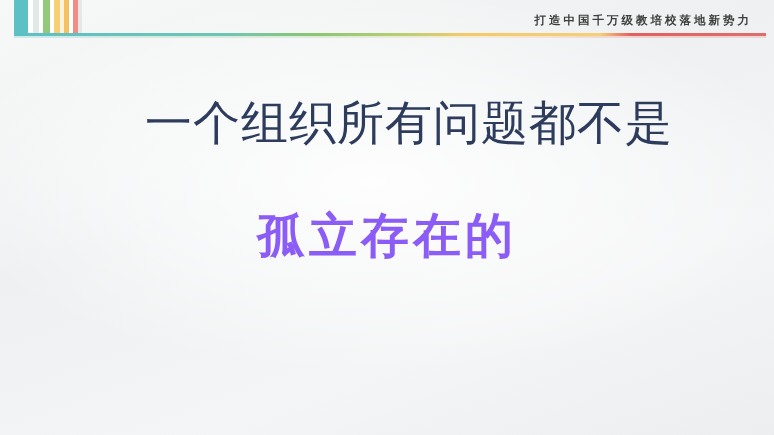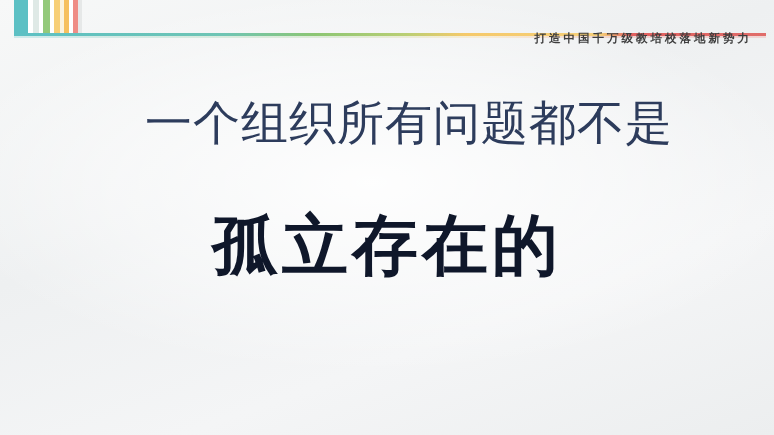--- a/index.html
+++ b/index.html
@@ -67,21 +67,21 @@
     top: 36px;
     height: 2px;
     opacity: 0.45;
     z-index: 6;
   }
 
   
   .header-tagline {
     position: absolute;
     right: 22px;
-    top: 31px;
+    top: 13px;
     font-family: "Liberation Sans", "DejaVu Sans", sans-serif;
     font-size: 11.5px;
     font-weight: 700;
     letter-spacing: 3.0px;
     color: #3d3d3d;
     white-space: nowrap;
     z-index: 7;
   }
 
   
@@ -100,24 +100,24 @@
     line-height: 1.15;
     color: #2d3c5c;
     letter-spacing: 1px;
     white-space: nowrap;
     padding-left: 44px;
   }
 
   .line-accent {
     margin-top: 60px;
     font-family: "Liberation Serif", "DejaVu Serif", serif;
-    font-size: 66px;
+    font-size: 48px;
     font-weight: 700;
     line-height: 1.1;
-    color: #0f172a;
+    color: #8b5cf6;
     letter-spacing: 4px;
     white-space: nowrap;
   }
 </style>
 </head>
 <body>
 
 <div class="slide">
 
   <svg class="bg-poly" viewBox="0 0 774 435" preserveAspectRatio="none" aria-hidden="true">

